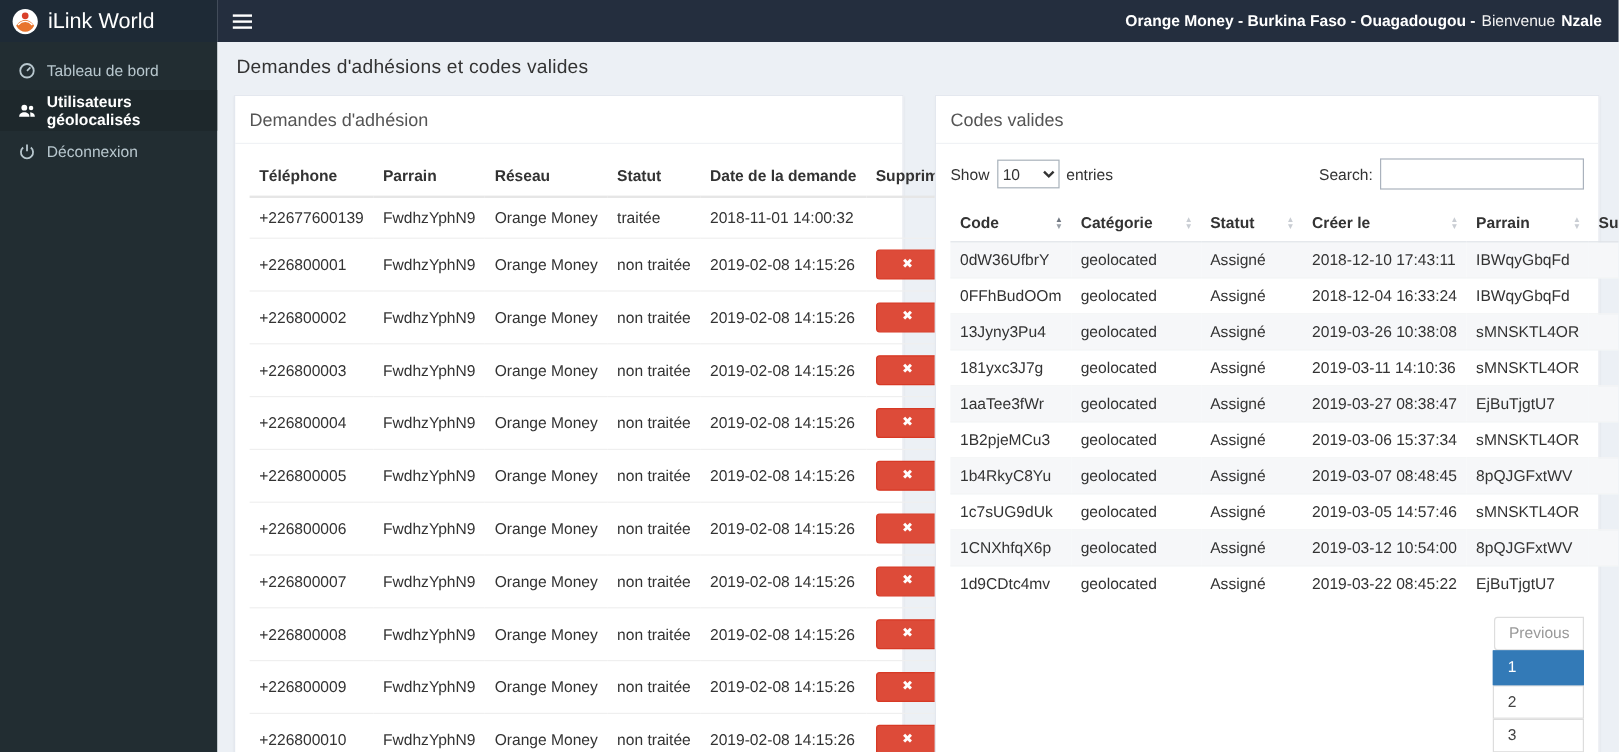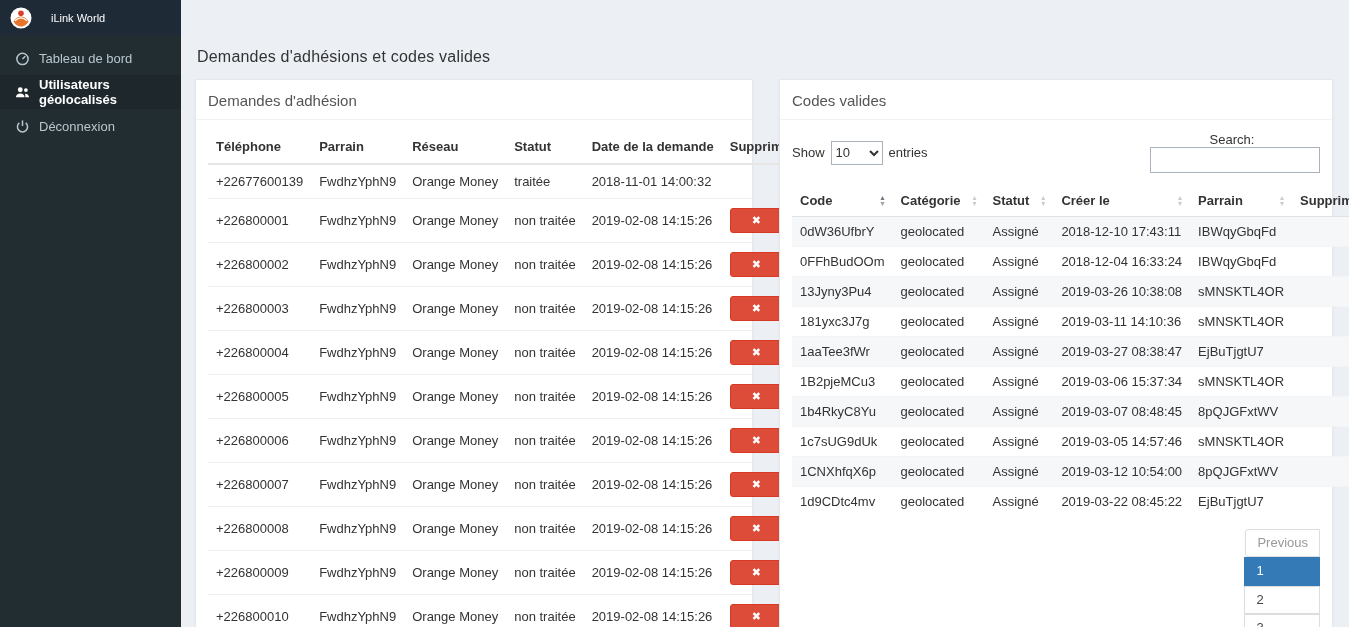--- a/index.html
+++ b/index.html
@@ -18,22 +18,22 @@
     overflow: hidden;
   }
 
   
   header.topbar {
     position: absolute; top: 0; left: 0; right: 0; height: 35px;
     display: flex; z-index: 10;
   }
   .brand {
     width: 181px; height: 35px; background: #1e2a36;
-    display: flex; align-items: center; gap: 19px; padding-left: 10px;
-    color: #fff; font-size: 11px; cursor: pointer; flex: 0 0 auto;
+    display: flex; align-items: center; gap: 8px; padding-left: 10px;
+    color: #fff; font-size: 18px; cursor: pointer; flex: 0 0 auto;
   }
   .brand .logo { width: 22px; height: 22px; display: inline-flex; }
   .navbar {
     flex: 1; background: #242e3e; display: flex; align-items: center;
   }
   .hamburger {
     background: transparent; border: none; width: 42px; height: 35px;
     display: flex; flex-direction: column; justify-content: center; align-items: center;
     gap: 3px; cursor: pointer; padding: 0;
   }
@@ -94,40 +94,40 @@
     line-height: 1; cursor: pointer;
   }
 
   
   .codes-table th {
     padding: 8px; border-bottom: 1px solid #dfe3e8; font-weight: 700;
     cursor: pointer;
   }
   .codes-table td { padding: 7px 8px; border-top: 1px solid #f3f4f6; }
   .codes-table tbody tr:nth-child(odd) { background: #f6f7f9; }
-  .th-flex { display: flex; align-items: center; justify-content: space-between; gap: 8px; }
+  .th-flex { display: flex; align-items: center; justify-content: space-between; gap: 24px; }
   .sorts {
     display: inline-flex; flex-direction: column; line-height: 6px;
     font-size: 8px; color: #c9cdd3; margin-left: 4px;
   }
   .sorts i { font-style: normal; }
   .sorts.sorted .s-asc { color: #6f7680; }
   .sorts.sorted .s-desc { color: #9aa0a8; }
 
   
   .dt-toolbar {
     display: flex; justify-content: space-between; align-items: center;
     padding: 2px 0 12px;
   }
   .dt-length { display: flex; align-items: center; gap: 6px; color: #333; }
   .dt-length select {
     width: 52px; height: 24px; font-size: 13px; border: 1px solid #a9b2bb;
     background: #fff; color: #333;
   }
-  .dt-search { display: flex; align-items: center; flex-direction: column; }
+  .dt-search { display: flex; align-items: center; }
   .dt-search input {
     width: 170px; height: 26px; border: 1px solid #aab2bd; background: #fff;
     padding: 2px 6px; font-size: 13px; margin-left: 6px;
   }
   .dt-footer {
     display: flex; justify-content: space-between; align-items: center;
     padding-top: 13px;
   }
   .dt-info { font-size: 13px; color: #333; }
   .dt-paginate { display: flex; flex-direction: column; }
@@ -150,20 +150,33 @@
     <div class="brand">
       <span class="logo">
         <svg viewBox="0 0 22 22" width="22" height="22">
           <circle cx="11" cy="11" r="10.5" fill="#ffffff"></circle>
           <circle cx="11" cy="6.2" r="2.8" fill="#d9402a"></circle>
           <path d="M3.5 14.5 C6 10.8 8.5 9.6 11 9.6 C13.5 9.6 16 10.8 18.5 14.5 C16.5 18 14 19.5 11 19.5 C8 19.5 5.5 18 3.5 14.5 Z" fill="#e8742c"></path>
           <path d="M5 13.8 C7 11.6 9 10.8 11 10.8 C13 10.8 15 11.6 17 13.8" stroke="#ffffff" stroke-width="1.2" fill="none"></path>
         </svg>
       </span>
       <span class="brand-text">iLink World</span>
+    </div>
+    <div class="navbar">
+      <button class="hamburger">
+        <span class="bar"></span>
+          <span class="bar"></span>
+          <span class="bar"></span>
+      </button>
+      <div class="nav-spacer"></div>
+      <div class="user-info">
+        <span>Orange Money - Burkina Faso - Ouagadougou -</span>
+        <span class="greet">Bienvenue</span>
+        <span>Nzale</span>
+      </div>
     </div>
   </header>
 
   <aside class="sidebar">
     <a class="side-item">
       <span class="sicon">
         <svg viewBox="0 0 16 16" width="15" height="15">
             <circle cx="8" cy="8.5" r="6" fill="none" stroke="currentColor" stroke-width="1.6"></circle>
             <line x1="8" y1="8.5" x2="11" y2="5.5" stroke="currentColor" stroke-width="1.6"></line>
           </svg>

